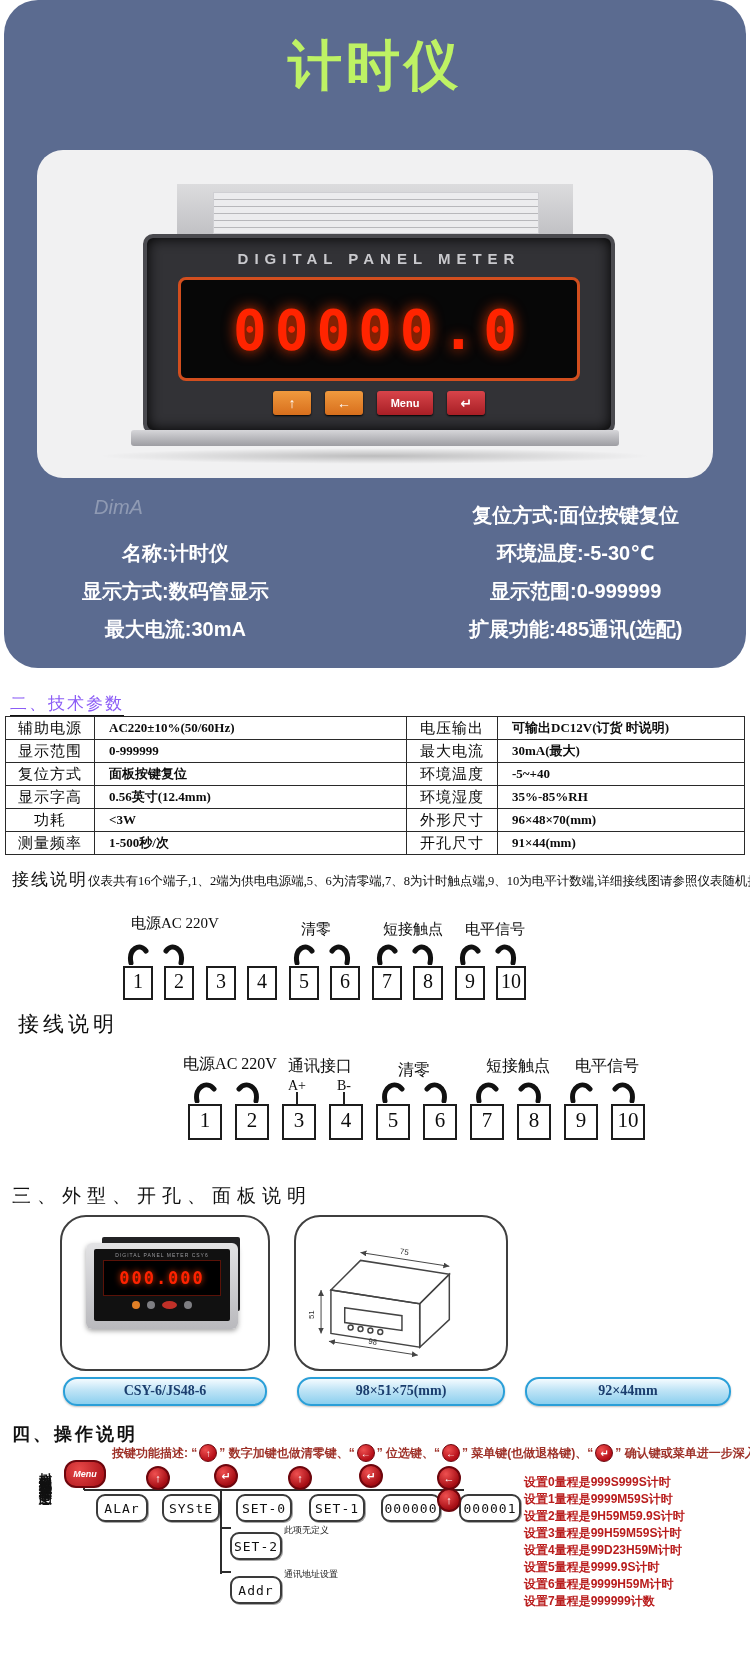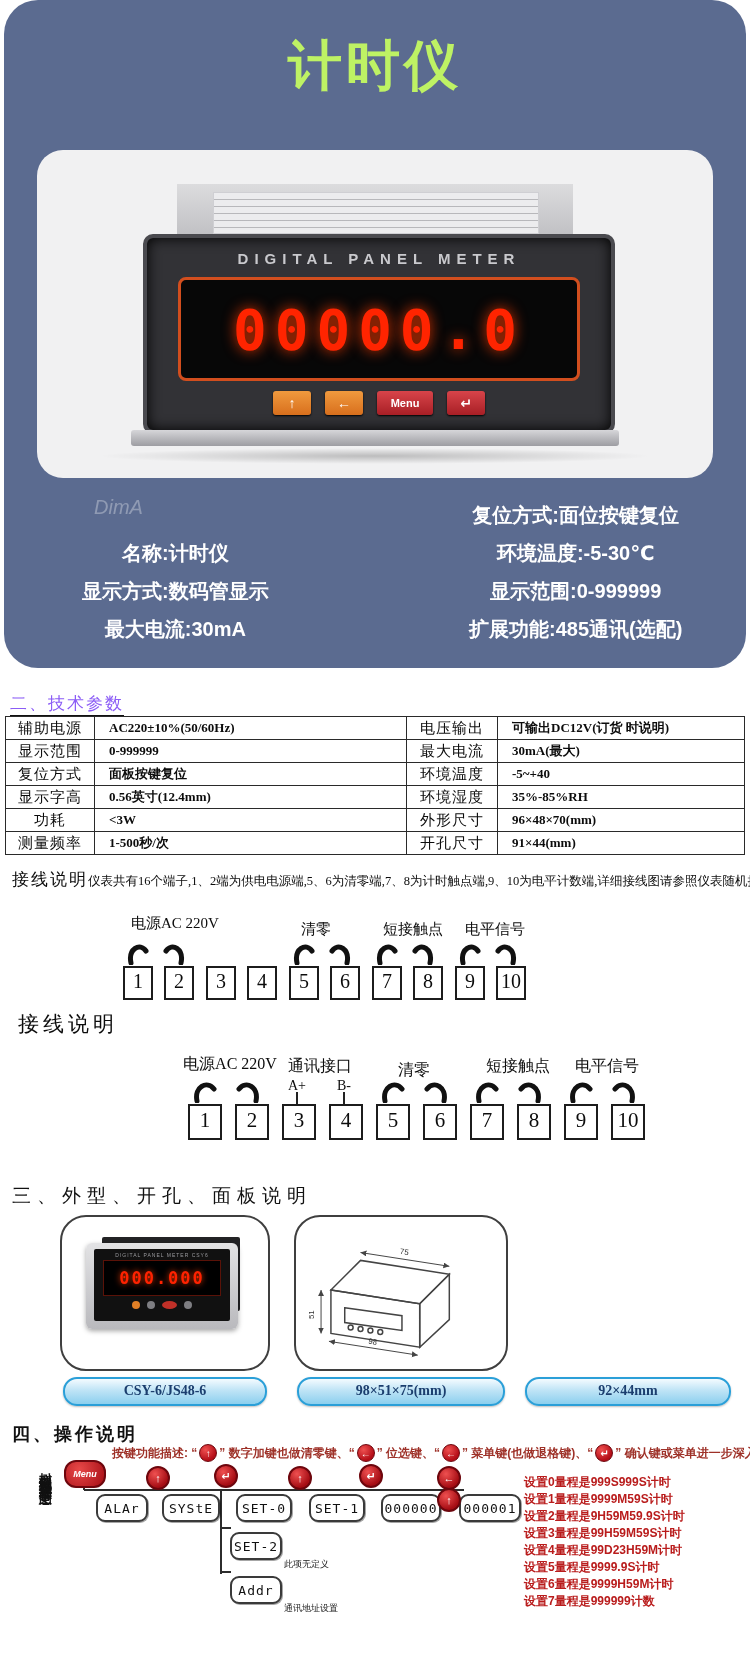--- a/index.html
+++ b/index.html
@@ -114,21 +114,21 @@
   .fnode{position:absolute;top:20px;height:24px;background:#fff;border:2px solid #3a3a3a;border-radius:9px;
          font-family:"DejaVu Sans Mono",monospace;font-weight:normal;font-size:13px;letter-spacing:1px;
          display:flex;align-items:center;justify-content:center;box-shadow:1px 1px 0 rgba(0,0,0,.35);color:#111;margin-top:16px;}
   .fico{position:absolute;width:20px;height:20px;border-radius:50%;z-index:3;
         background:radial-gradient(circle at 35% 30%,#ef5050,#a50d14 70%);border:2px solid #6d060d;
         color:#fff;font-size:11px;font-weight:bold;display:flex;align-items:center;justify-content:center;}
   .menu-oval{position:absolute;left:64px;top:2px;width:38px;height:24px;border-radius:12px;z-index:3;
              background:radial-gradient(circle at 35% 30%,#e84848,#a50d14);border:2px solid #6d060d;
              color:#fff;font-size:9px;font-style:italic;font-weight:bold;
              display:flex;align-items:center;justify-content:center;}
-  .fnote{position:absolute;font-family:"Liberation Serif","DejaVu Serif",serif;font-size:9px;color:#222;white-space:nowrap;margin-top:34px;}
+  .fnote{position:absolute;font-family:"Liberation Serif","DejaVu Serif",serif;font-size:9px;color:#222;white-space:nowrap;}
   .settings{position:absolute;left:524px;top:16px;color:#b91c1c;font-size:12px;font-weight:bold;line-height:17px;}
   .settings p{margin:0;white-space:nowrap;}
 </style>
 </head>
 <body>
 
 <div class="page">
 
   <div class="hero">
     <div class="hero-title">计时仪</div>

